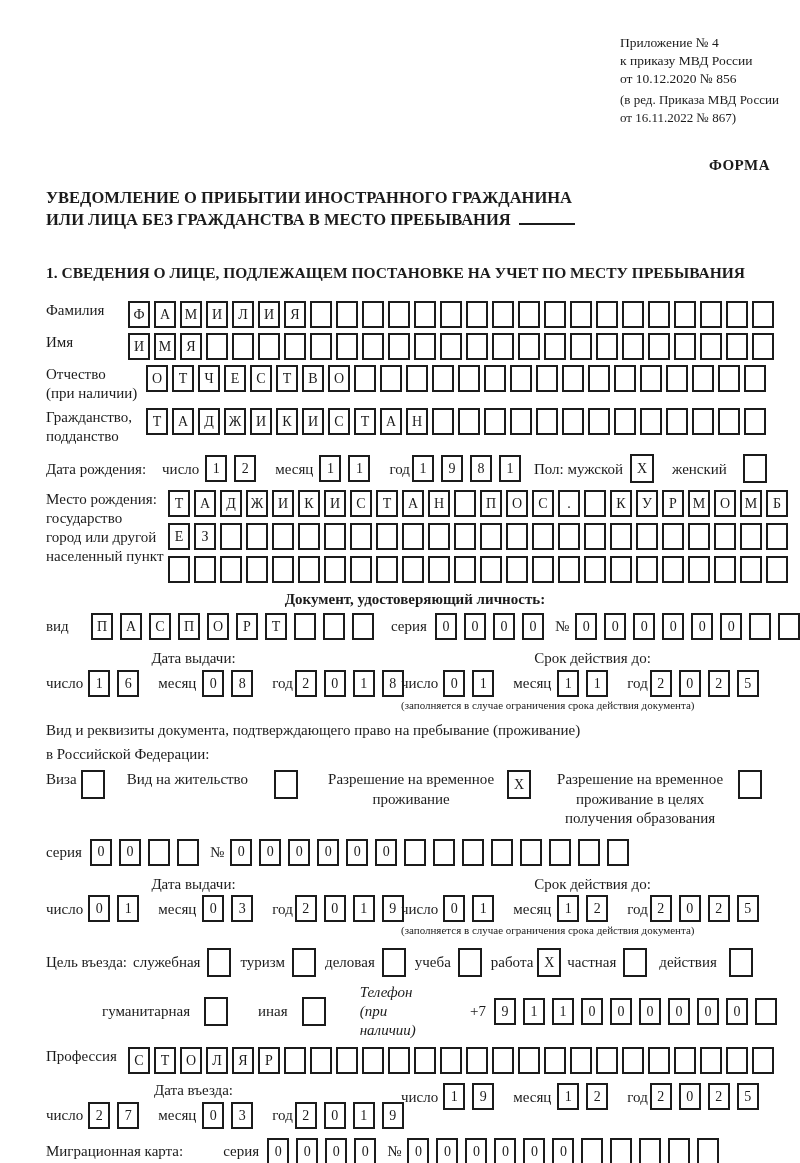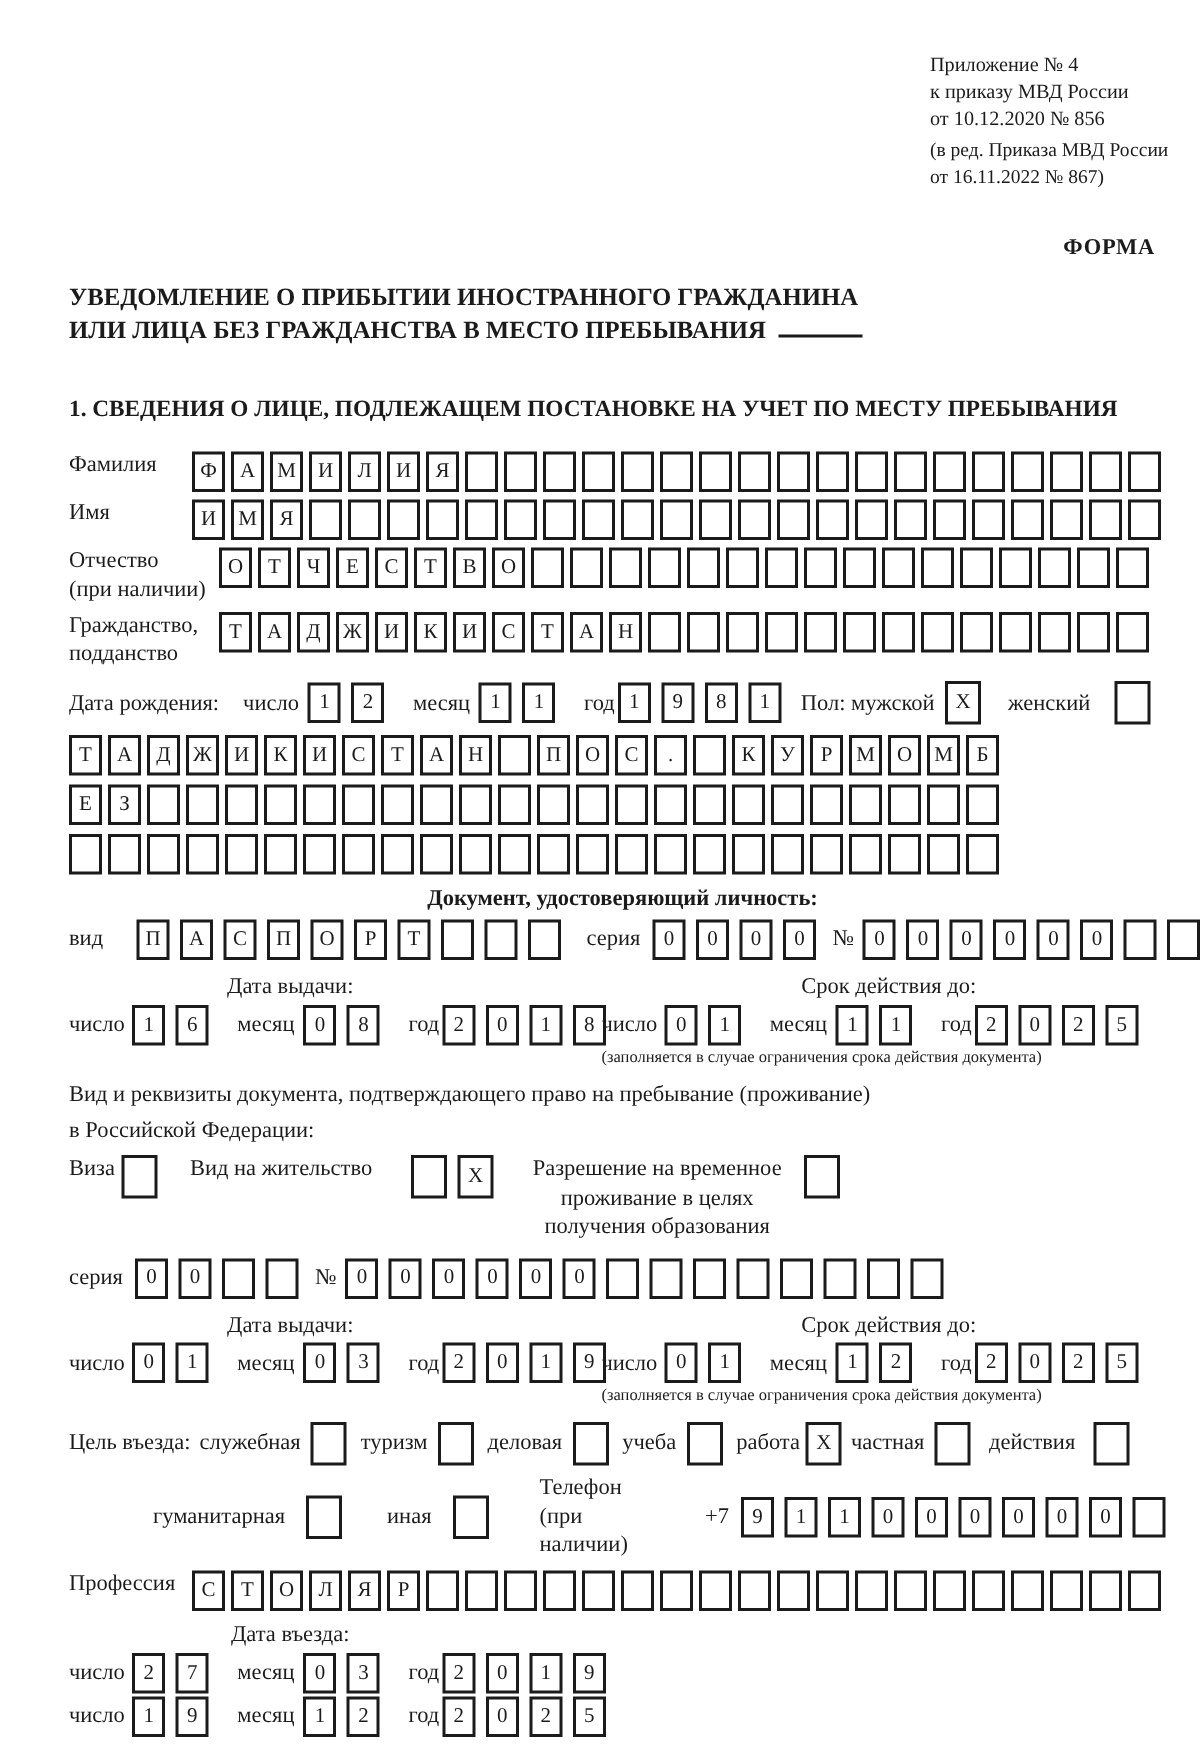--- a/index.html
+++ b/index.html
@@ -205,20 +205,26 @@
       <span class="bx">8</span>
       <span class="bx">1</span>
     </span>
   <span style="margin-left:6px;">Пол: мужской</span>
   <span class="bx cbx">X</span>
   <span style="margin-left:18px;">женский</span>
   <span class="bx cbx" style="margin-left:16px;"></span>
 </div>
 
 <div class="row" style="margin-top:7px;">
+  <span class="lbl" style="width:122px;">
+    <div>Место рождения:</div>
+    <div>государство</div>
+    <div>город или другой</div>
+    <div>населенный пункт</div>
+  </span>
   <span class="stack">
     <span class="boxes">
         <span class="bx">Т</span>
         <span class="bx">А</span>
         <span class="bx">Д</span>
         <span class="bx">Ж</span>
         <span class="bx">И</span>
         <span class="bx">К</span>
         <span class="bx">И</span>
         <span class="bx">С</span>
@@ -381,20 +387,21 @@
 </div>
 
 <div style="margin-top:8px;">Вид и реквизиты документа, подтверждающего право на пребывание (проживание)</div>
 <div style="margin-top:6px;">в Российской Федерации:</div>
 
 <div class="opts" style="margin-top:6px;">
   <span class="optlbl">Виза</span>
   <span class="bx cbx" style="margin-left:4px;"></span>
   <span class="optlbl" style="margin-left:22px;">Вид на жительство</span>
   <span class="bx cbx" style="margin-left:26px;"></span>
+  <span class="optwrap" style="width:178px;margin-left:24px;">Разрешение на временное проживание</span>
   <span class="bx cbx">X</span>
   <span class="optwrap" style="width:182px;margin-left:18px;">Разрешение на временное проживание в целях получения образования</span>
   <span class="bx cbx"></span>
 </div>
 
 <div class="row dl" style="margin-top:10px;align-items:center;">
   <span style="margin-right:8px;">серия</span>
   <span class="boxes">
       <span class="bx">0</span>
       <span class="bx">0</span>
@@ -484,21 +491,21 @@
   <span class="bx cbx"></span>
   <span style="margin-left:12px;">действия</span>
   <span class="bx cbx" style="margin-left:12px;"></span>
 </div>
 
 <div class="row dl" style="margin-top:6px;align-items:center;padding-left:56px;">
   <span>гуманитарная</span>
   <span class="bx cbx" style="margin-left:14px;"></span>
   <span style="margin-left:30px;">иная</span>
   <span class="bx cbx" style="margin-left:14px;"></span>
-  <span style="margin-left:34px;">Телефон (при наличии)</span>
+  <span style="margin-left:34px;font-style:italic;">Телефон (при наличии)</span>
   <span style="margin-left:38px;margin-right:8px;">+7</span>
   <span class="boxes">
       <span class="bx">9</span>
       <span class="bx">1</span>
       <span class="bx">1</span>
       <span class="bx">0</span>
       <span class="bx">0</span>
       <span class="bx">0</span>
       <span class="bx">0</span>
       <span class="bx">0</span>
@@ -531,21 +538,21 @@
       <span class="bx"></span>
       <span class="bx"></span>
       <span class="bx"></span>
       <span class="bx"></span>
       <span class="bx"></span>
       <span class="bx"></span>
       <span class="bx"></span>
     </span>
 </div>
 
-<div class="twocol" style="margin-top:7px;flex-direction:column;">
+<div class="twocol" style="margin-top:7px;">
   <div class="col-l">
     <div class="center-h" style="padding-right:60px;">Дата въезда:</div>
     <div class="dl" style="margin-top:2px;">
       <span>число</span>
       <span class="boxes" style="margin-left:5px;">
           <span class="bx">2</span>
           <span class="bx">7</span>
         </span>
       <span class="dlbl">месяц</span>
       <span class="boxes">

